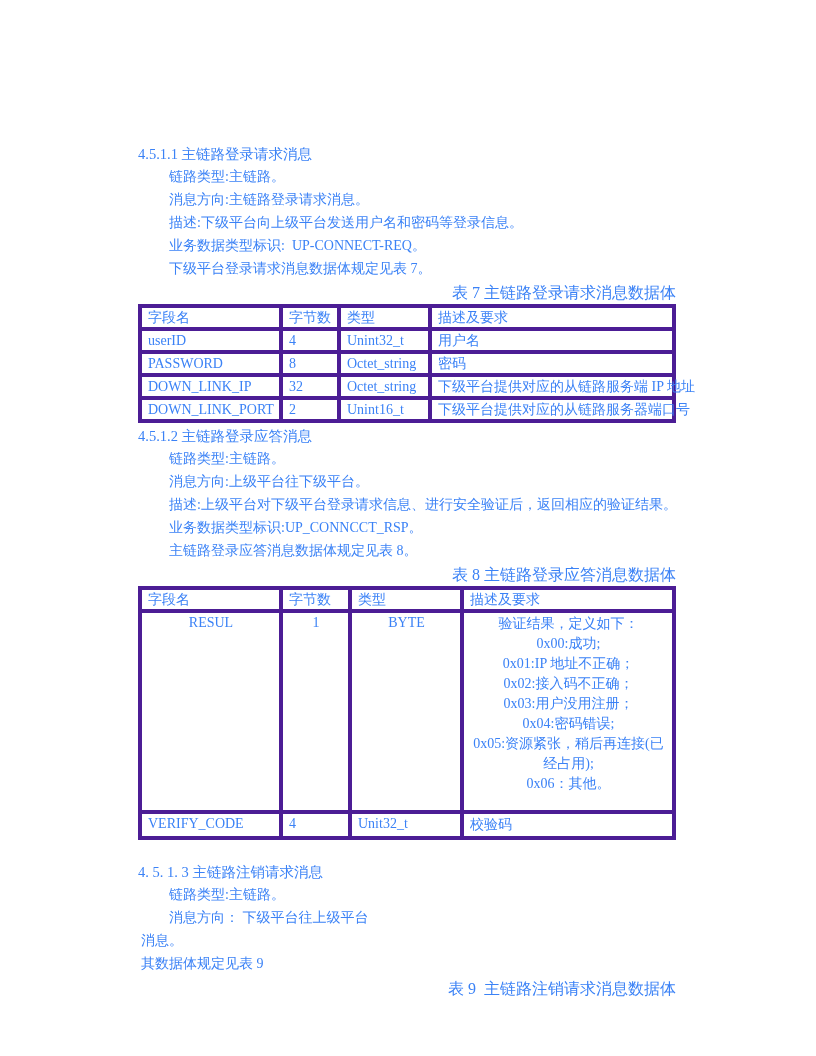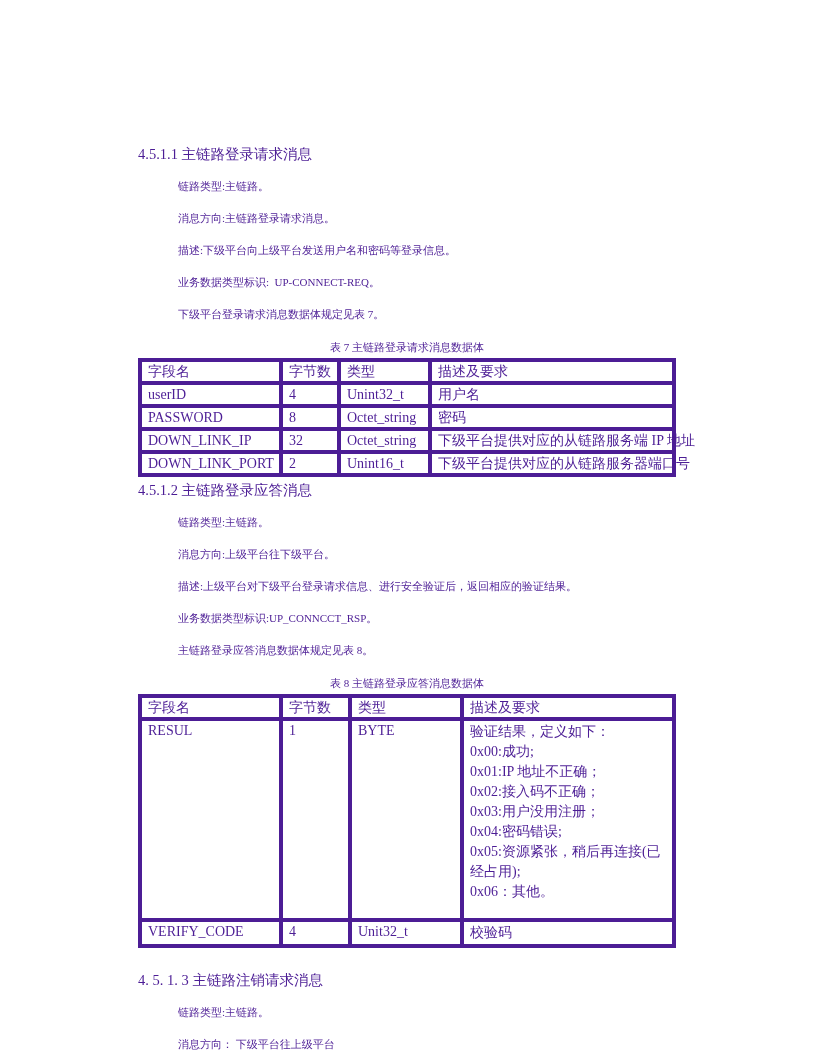--- a/index.html
+++ b/index.html
@@ -8,44 +8,44 @@
     background: #e8e8e8;
   }
   .page {
     position: relative;
     width: 816px;
     height: 1056px;
     margin: 0 auto;
     background: #ffffff;
     overflow: hidden;
     font-family: "Liberation Serif", "DejaVu Serif", serif;
-    color: #4c1d95;
+    color: #3b82f6;
     box-sizing: border-box;
     padding: 144px 140px 0 138px;
   }
   .sec { margin: 0; }
   .heading {
     margin: 0;
     font-size: 14.5px;
     font-weight: normal;
     line-height: 20px;
     white-space: pre;
   }
   .bodyline {
-    margin: 12px;
-    font-size: 11px;
+    margin: 3px;
+    font-size: 14px;
     line-height: 20px;
     white-space: pre;
   }
   .ind { padding-left: 28px; }
   .caption {
     margin: 0;
-    font-size: 11px;
+    font-size: 16px;
     line-height: 22px;
-    text-align: center;
+    text-align: right;
     white-space: pre;
   }
   .caption-shift { padding-left: 96px; margin-top: 4px; }
   table.doc-table {
     border-collapse: collapse;
     width: 538px;
     table-layout: fixed;
   }
   table.doc-table th, table.doc-table td {
     border: 4px solid #4c1d95;
@@ -60,21 +60,21 @@
   
   .t7 .c0 { width: 126px; }
   .t7 .c1 { width: 43px; }
   .t7 .c2 { width: 76px; }
   .t7 th, .t7 td { white-space: nowrap; }
   
   .t8 .c0 { width: 126px; }
   .t8 .c1 { width: 54px; }
   .t8 .c2 { width: 97px; }
   .t8 td.c3 { white-space: pre-line; line-height: 20px; }
-  .t8 tbody tr:first-child td { padding-bottom: 16px; }
+  .t8 tbody tr:first-child td { padding-bottom: 16px; text-align: center; }
   .sec-2 { margin-top: 3px; }
   .sec-3 { margin-top: 22px; }
 </style>
 </head>
 <body>
 
 <div class="page">
 
   <section class="sec sec-1">
     <h3 class="heading">4.5.1.1 主链路登录请求消息</h3>

